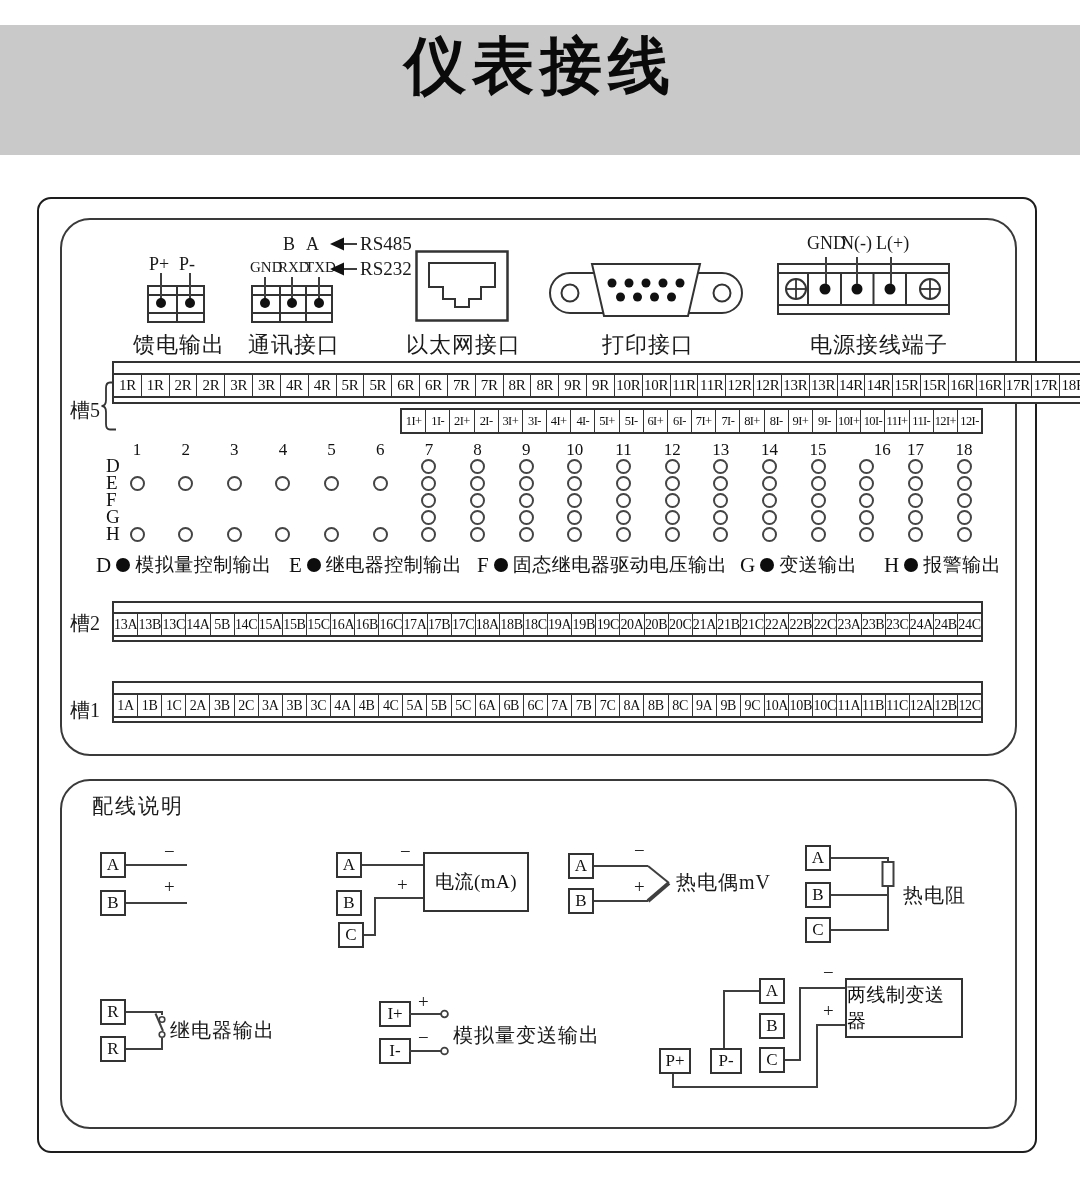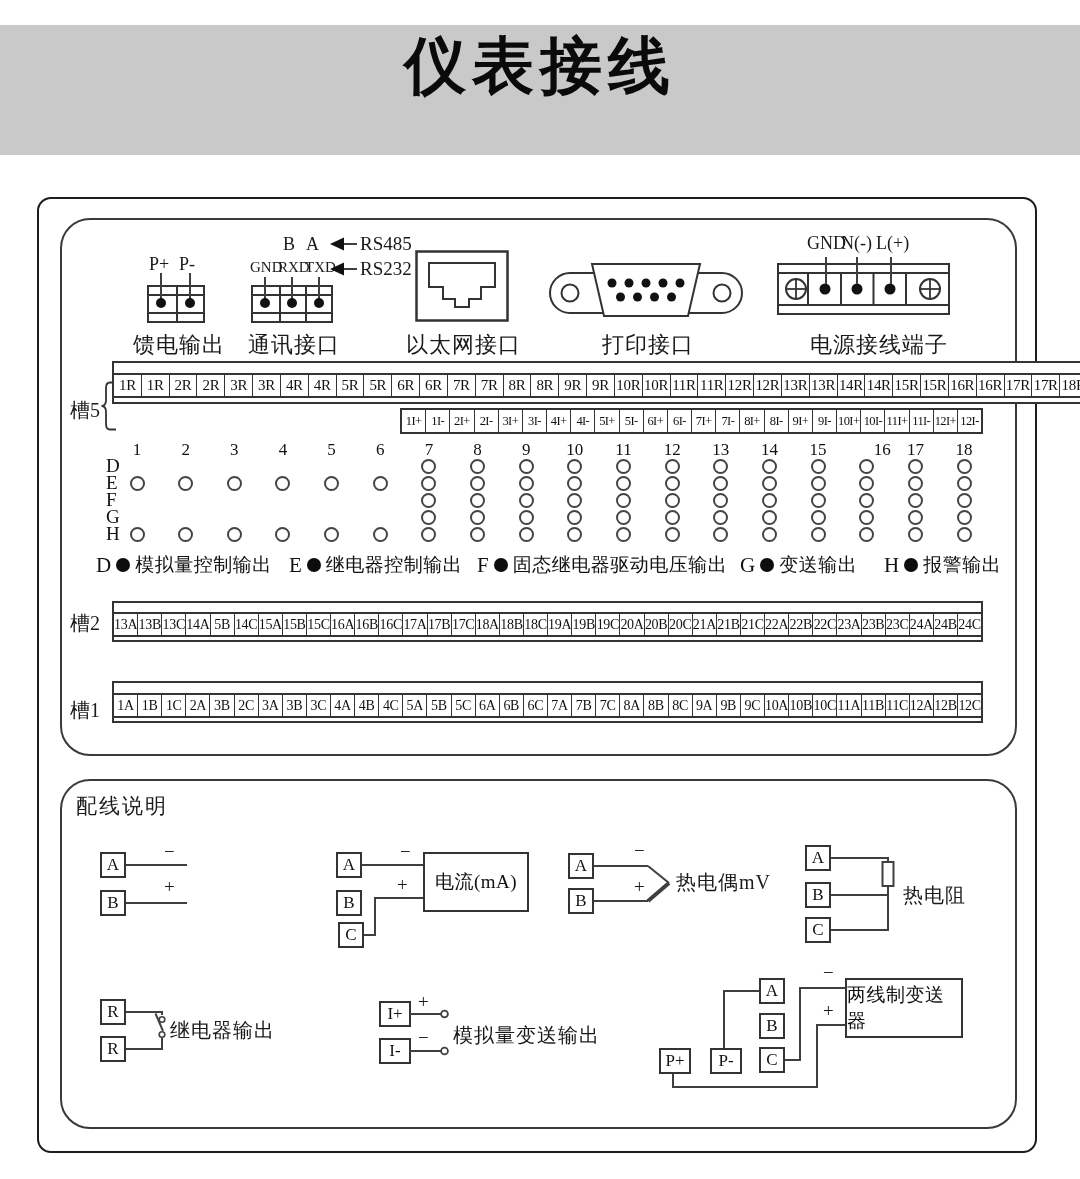--- a/index.html
+++ b/index.html
@@ -417,21 +417,21 @@
         <div>11A</div>
         <div>11B</div>
         <div>11C</div>
         <div>12A</div>
         <div>12B</div>
         <div>12C</div>
       </div>
     <div class="band-bottom" style="height:3px;"></div>
   </div>
 
-  <div class="sectitle" style="left:76px;top:792px;">配线说明</div>
+  <div class="sectitle" style="left:92px;top:792px;">配线说明</div>
 
   <div class="tbox" style="left:100px;top:852px;">A</div>
   <div class="tbox" style="left:100px;top:890px;">B</div>
   <div class="sign" style="left:164px;top:841px;">−</div>
   <div class="sign" style="left:164px;top:876px;">+</div>
 
   <div class="tbox" style="left:336px;top:852px;">A</div>
   <div class="tbox" style="left:336px;top:890px;">B</div>
   <div class="tbox" style="left:338px;top:922px;">C</div>
   <div class="wbox" style="left:423px;top:852px;width:106px;height:60px;">电流(mA)</div>

